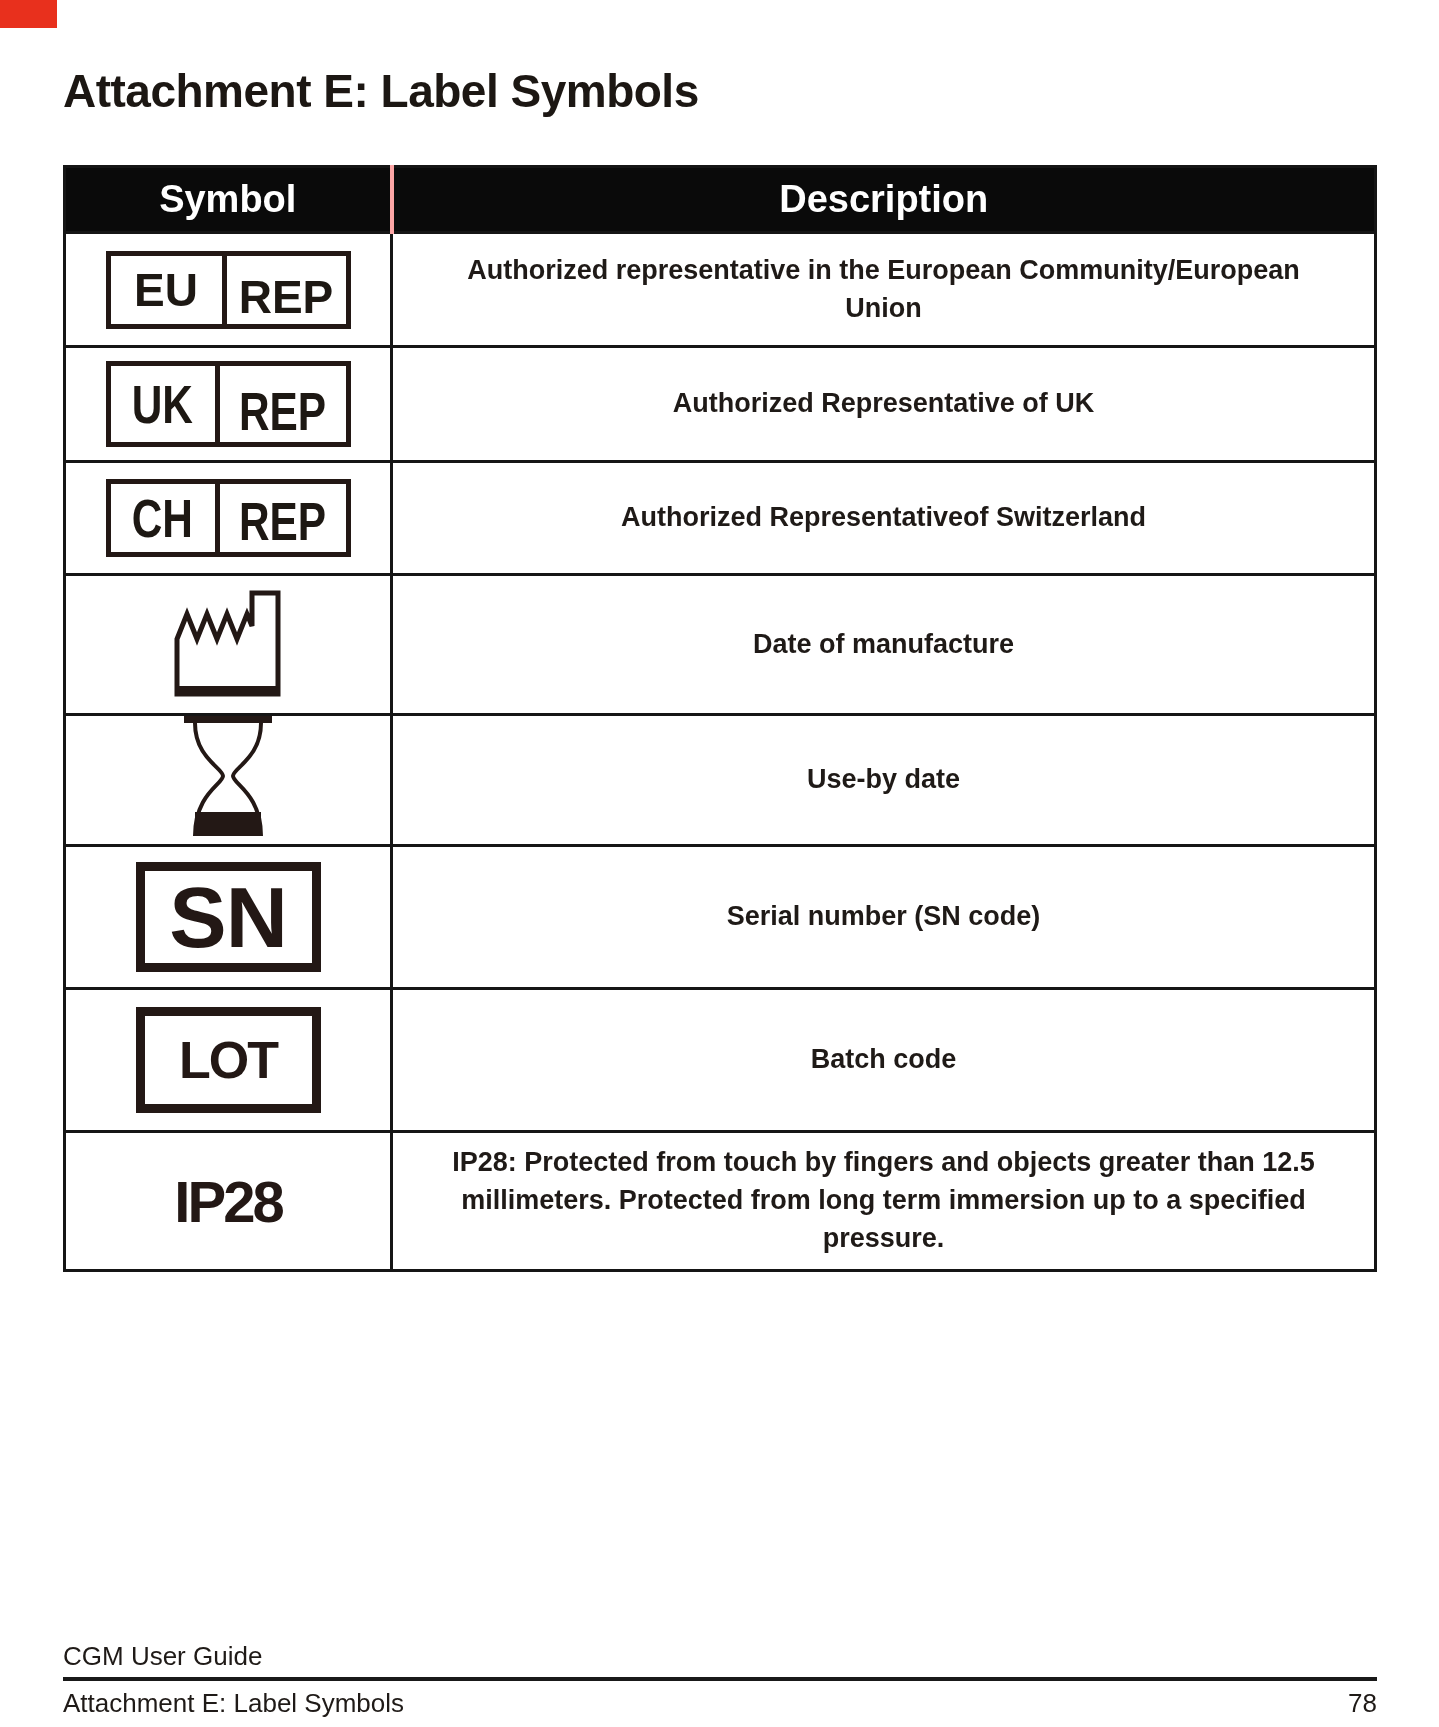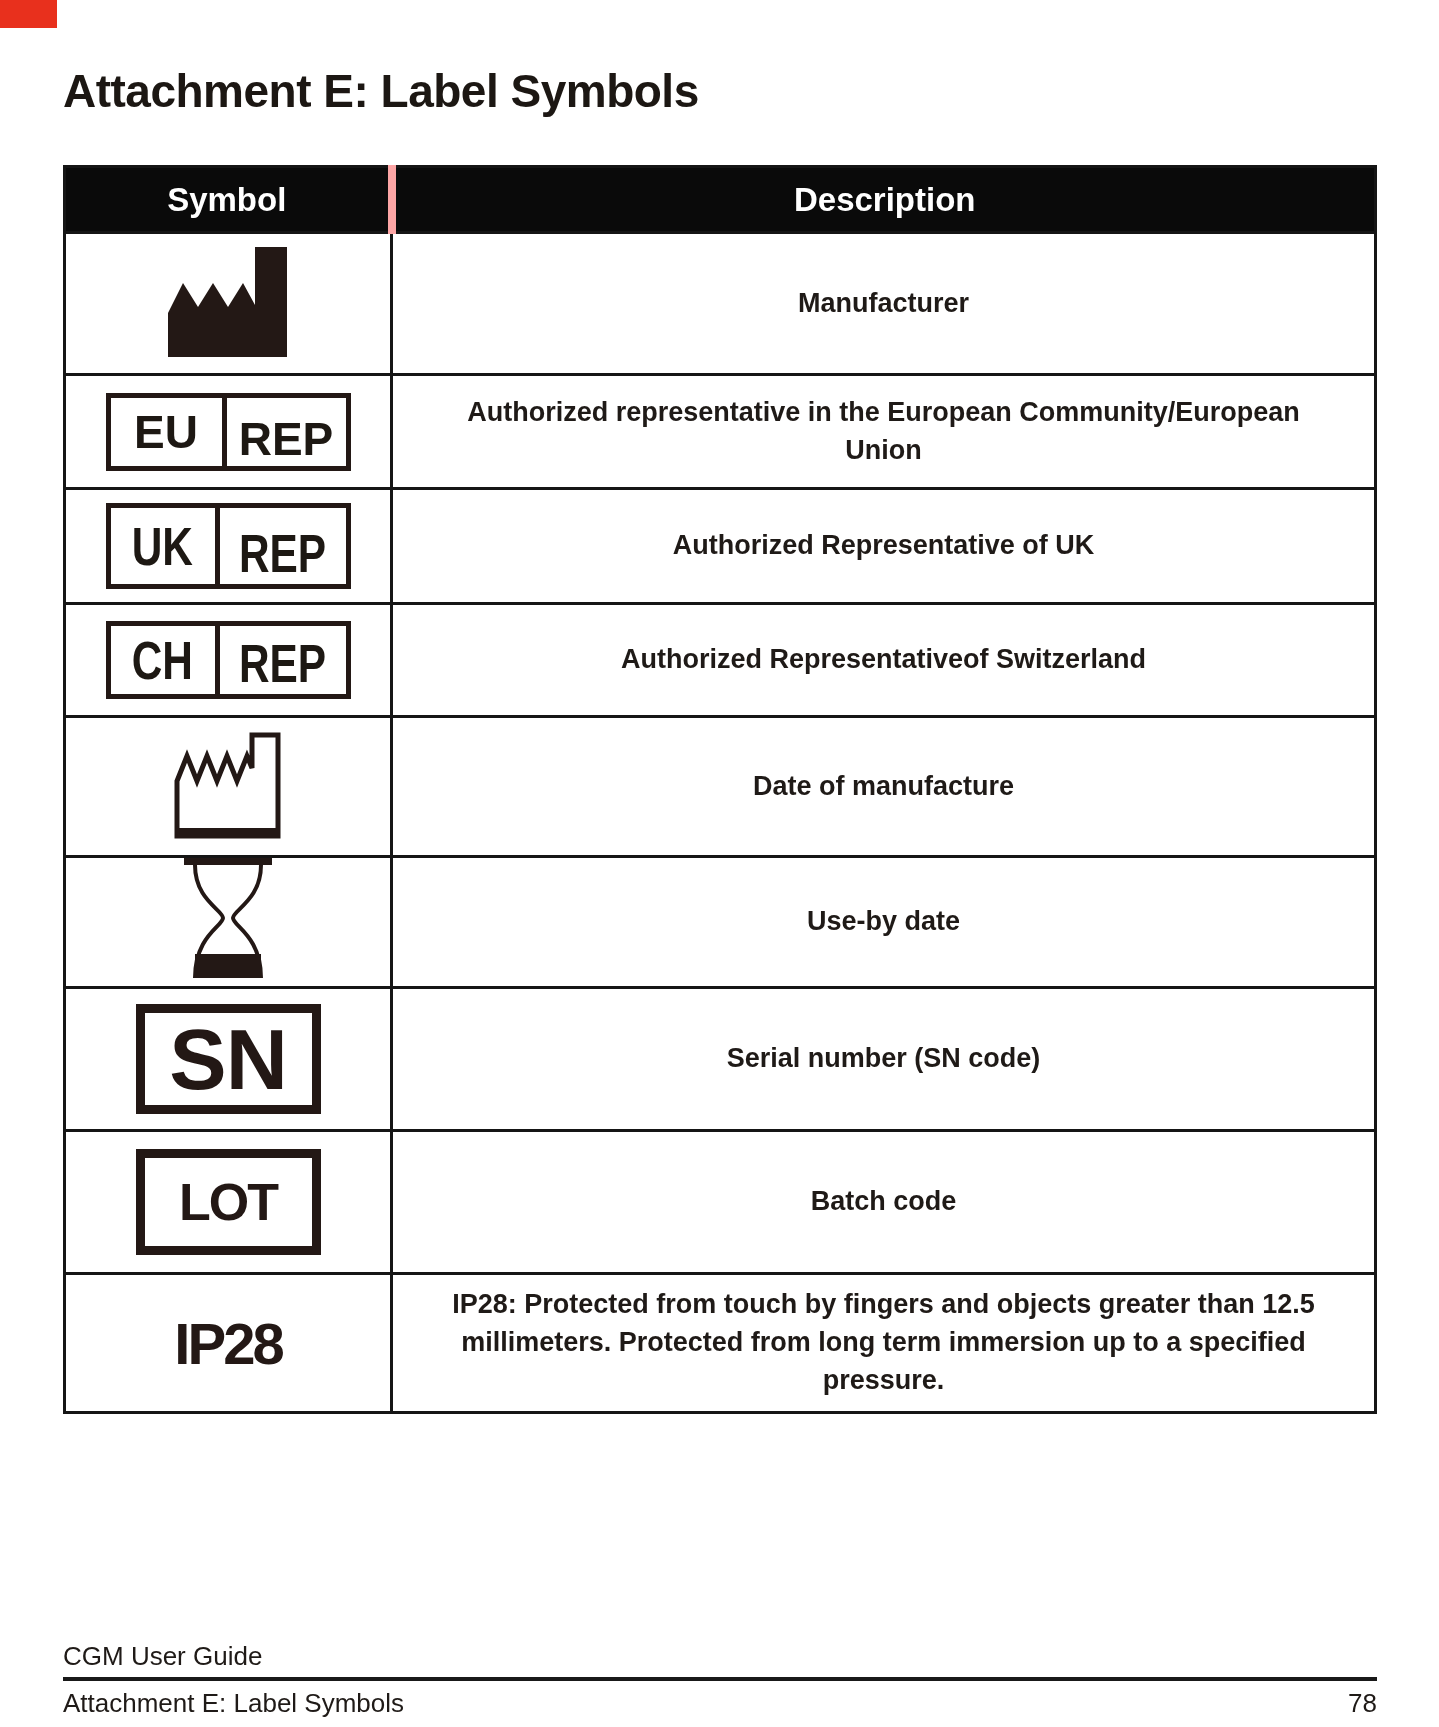--- a/index.html
+++ b/index.html
@@ -31,25 +31,25 @@
     border-collapse:collapse;
     table-layout:fixed;
   }
   .symbols-table th,
   .symbols-table td{
     border:3px solid var(--line);
   }
   .symbols-table th{
     background:#0a0a0a;
     color:#ffffff;
-    font-size:33px;font-weight:700;
+    font-size:38px;font-weight:700;
     height:66px;
     text-align:center;vertical-align:middle;
   }
-  .symbols-table th + th{border-left:8px solid #fca5a5;}
+  .symbols-table th + th{border-left:4px solid #fca5a5;}
   .col-symbol{width:327px;}
   td.sym{
     text-align:center;vertical-align:middle;
   }
   td.desc{
     text-align:center;vertical-align:middle;
     font-size:27px;font-weight:700;
     line-height:1.4;
     color:#1f1a17;
     white-space:pre-line;
@@ -114,28 +114,20 @@
       <col class="col-symbol">
       <col>
     </colgroup>
   <thead>
     <tr>
       <th>Symbol</th>
       <th>Description</th>
     </tr>
   </thead>
   <tbody>
-    <tr style="height:142px">
-      <td class="sym">
-        <svg width="120" height="110" viewBox="0 0 120 110">
-          <polygon class="fill" points="0,110 0,66 15,36 30,60 45,36 60,60 75,36 87,58 87,0 119,0 119,110"></polygon>
-        </svg>
-      </td>
-      <td class="desc">Manufacturer</td>
-    </tr>
 
     <tr style="height:114px">
       <td class="sym">
         <div class="rep-box">
           <span class="rep-cell left">
               <span class="rep-text">EU</span>
             </span>
           <span class="rep-cell right">
               <span class="rep-text">REP</span>
             </span>

